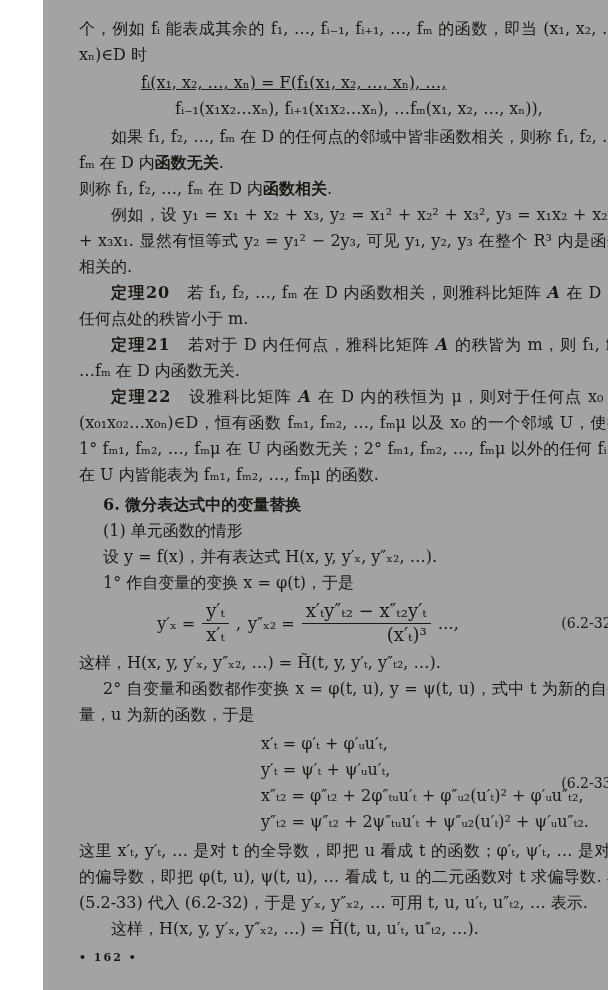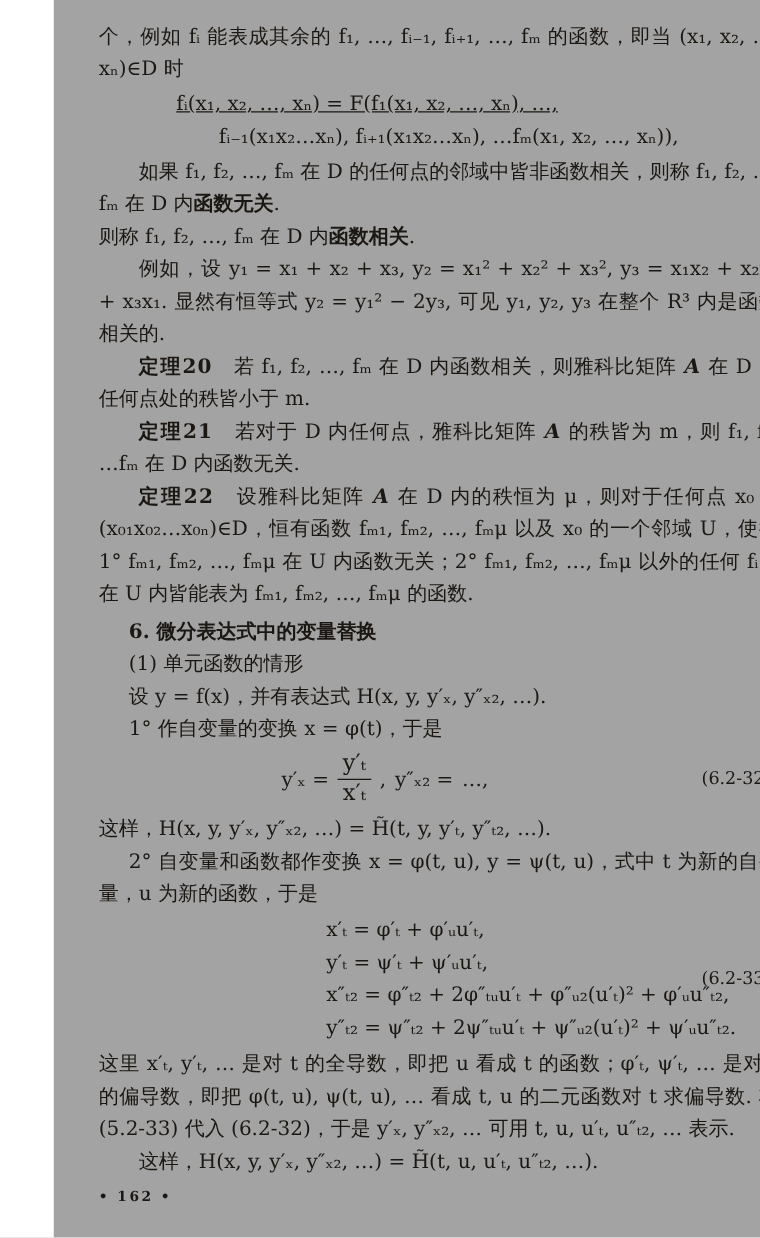--- a/index.html
+++ b/index.html
@@ -82,20 +82,24 @@
   <p class="para ind15">1° 作自变量的变换 x = φ(t)，于是</p>
 
   <div class="eq32">
     <span>y′ₓ =</span>
     <span class="frac">
         <span class="num">y′ₜ</span>
         <span class="den">x′ₜ</span>
       </span>
     <span>,</span>
     <span>y″ₓ₂ =</span>
+    <span class="frac">
+        <span class="num">x′ₜy″ₜ₂ − x″ₜ₂y′ₜ</span>
+        <span class="den">(x′ₜ)³</span>
+      </span>
     <span>…,</span>
     <span class="eq-label">(6.2-32)</span>
   </div>
 
   <p class="para">这样，H(x, y, y′ₓ, y″ₓ₂, …) = H̃(t, y, y′ₜ, y″ₜ₂, …).</p>
 
   <p class="para ind15">2° 自变量和函数都作变换 x = φ(t, u),  y = ψ(t, u)，式中 t 为新的自变量，u 为新的函数，于是</p>
 
   <div class="eq33">
     <div>x′ₜ = φ′ₜ + φ′ᵤu′ₜ,</div>

